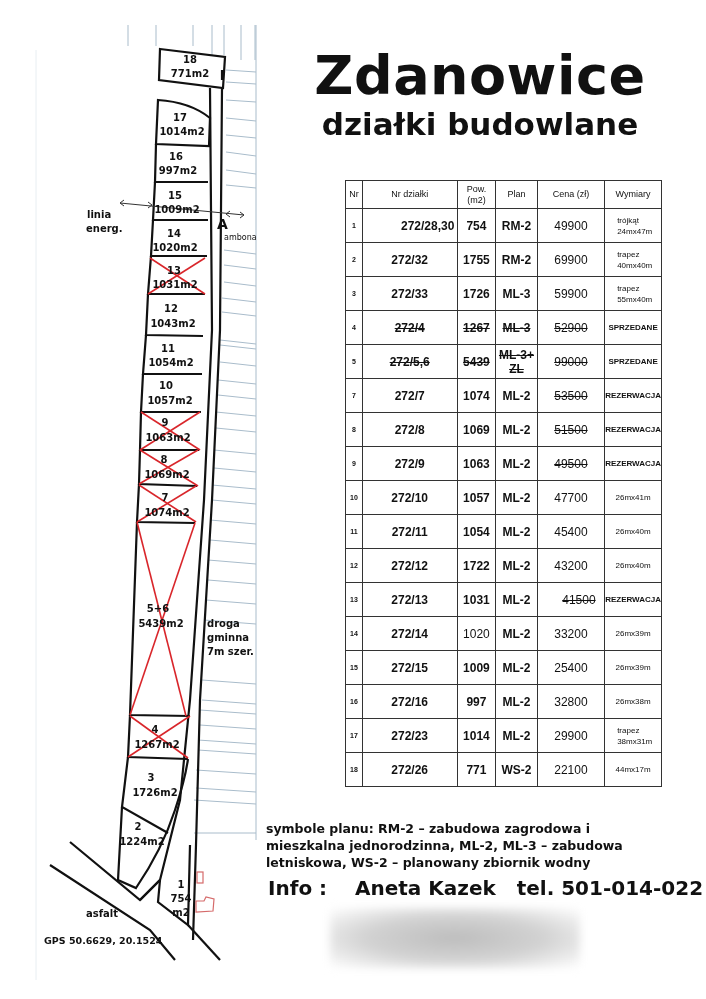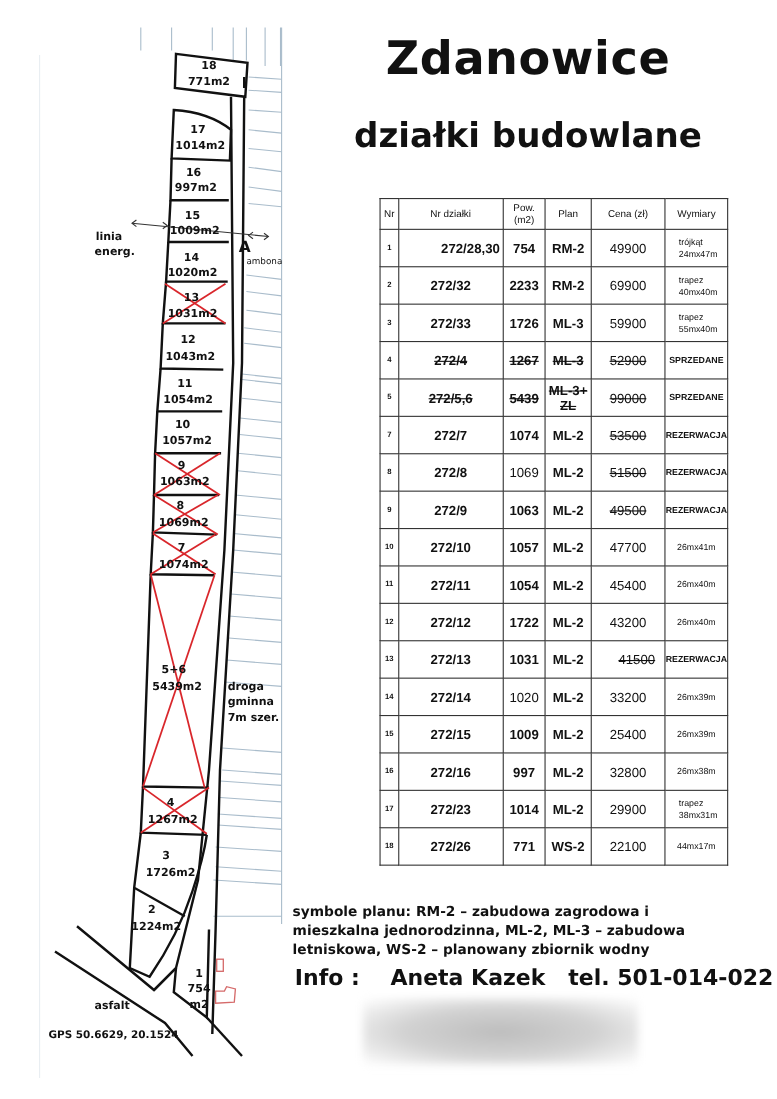--- a/index.html
+++ b/index.html
@@ -1,19 +1,19 @@
 <!DOCTYPE html>
 <html><head>
 <meta charset="utf-8">
 <style>
   html, body { margin:0; padding:0; background:#ffffff; }
   body { width:706px; height:999px; position:relative; overflow:hidden; font-family:"DejaVu Sans", sans-serif; color:#111; }
   .map { position:absolute; left:0; top:0; width:300px; height:999px; }
   .title { position:absolute; left:300px; width:360px; text-align:center; font-weight:bold; color:#111; }
-  .title.main { top:28px; font-size:42px; letter-spacing:0.5px; }
+  .title.main { top:44px; font-size:54px; letter-spacing:0.5px; }
   .title.sub { top:106px; font-size:31px; }
   table.plots { position:absolute; left:345px; top:180px; width:317px; border-collapse:collapse; font-family:"Liberation Sans", sans-serif; }
   table.plots th, table.plots td { border:1px solid #333; text-align:center; padding:0; }
   table.plots th { font-size:9px; font-weight:normal; height:27px; line-height:11px; }
   table.plots td { height:33px; font-size:12px; }
   td.c-nr { width:16px; font-size:7px !important; font-weight:bold; }
   td.c-id { width:58px; }
   td.c-area { width:38px; }
   td.c-plan { width:41px; font-weight:bold; }
   td.c-price { width:51px; }
@@ -216,21 +216,21 @@
         <td class="c-nr">1</td>
         <td class="c-id" style="font-weight: bold; padding-left: 36px;">272/28,30</td>
         <td class="c-area" style="font-weight: bold;">754</td>
         <td class="c-plan">RM-2</td>
         <td class="c-price" style="font-weight: normal;">49900</td>
         <td class="c-dim dim-left">trójkąt<br>24mx47m</td>
       </tr>
       <tr>
         <td class="c-nr">2</td>
         <td class="c-id" style="font-weight: bold;">272/32</td>
-        <td class="c-area" style="font-weight: bold;">2233</td>
+        <td class="c-area" style="font-weight: bold;">1755</td>
         <td class="c-plan">RM-2</td>
         <td class="c-price" style="font-weight: normal;">69900</td>
         <td class="c-dim dim-left">trapez<br>40mx40m</td>
       </tr>
       <tr>
         <td class="c-nr">3</td>
         <td class="c-id" style="font-weight: bold;">272/33</td>
         <td class="c-area" style="font-weight: bold;">1726</td>
         <td class="c-plan">ML-3</td>
         <td class="c-price" style="font-weight: normal;">59900</td>
@@ -256,21 +256,21 @@
         <td class="c-nr">7</td>
         <td class="c-id" style="font-weight: bold;">272/7</td>
         <td class="c-area" style="font-weight: bold;">1074</td>
         <td class="c-plan">ML-2</td>
         <td class="c-price strike" style="font-weight: normal;">53500</td>
         <td class="c-dim status">REZERWACJA</td>
       </tr>
       <tr>
         <td class="c-nr">8</td>
         <td class="c-id" style="font-weight: bold;">272/8</td>
-        <td class="c-area" style="font-weight: normal; text-align: center;">1069</td>
+        <td class="c-area" style="font-weight: bold; text-align: center;">1069</td>
         <td class="c-plan">ML-2</td>
         <td class="c-price strike" style="font-weight: normal;">51500</td>
         <td class="c-dim status">REZERWACJA</td>
       </tr>
       <tr>
         <td class="c-nr">9</td>
         <td class="c-id" style="font-weight: bold;">272/9</td>
         <td class="c-area" style="font-weight: bold;">1063</td>
         <td class="c-plan">ML-2</td>
         <td class="c-price strike" style="font-weight: normal;">49500</td>

